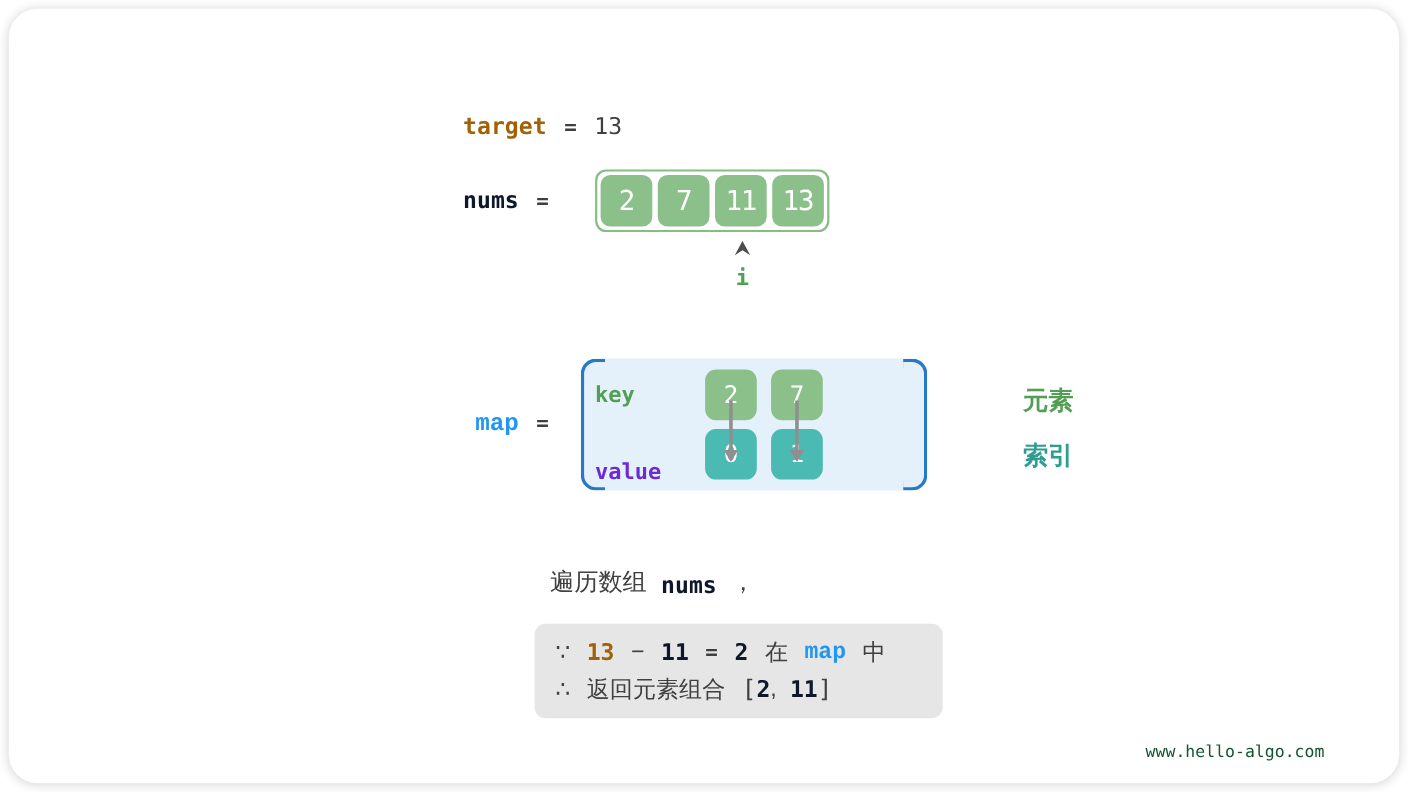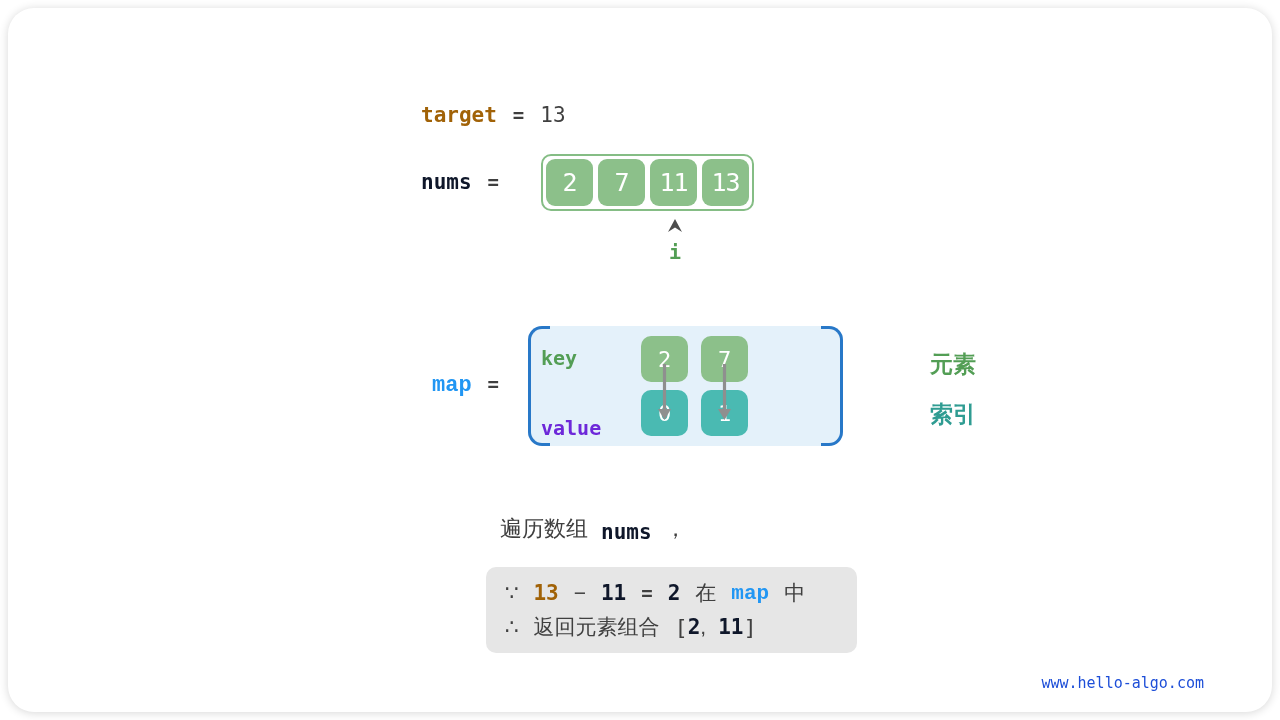--- a/index.html
+++ b/index.html
@@ -100,21 +100,21 @@
   .note-line {
     display: flex; align-items: center; gap: 15px; height: 34px; font-size: 21px;
   }
   .note-line .num { font-size: 21px; }
   .tight { display: flex; align-items: center; }
   .comma-gap { margin-right: 12px; }
   .bracket-ch { font-family: "DejaVu Sans Mono", monospace; font-size: 22px; }
 
   .watermark {
     position: absolute; right: 68px; bottom: 20px;
-    color: #1d4ed8; font-size: 15px;
+    color: #14532d; font-size: 15px;
     font-family: "DejaVu Sans Mono", monospace;
   }
 </style>
 </head>
 <body>
 
 <div class="card">
 
   <div class="target-row">
     <span class="kw-blue">target</span>

